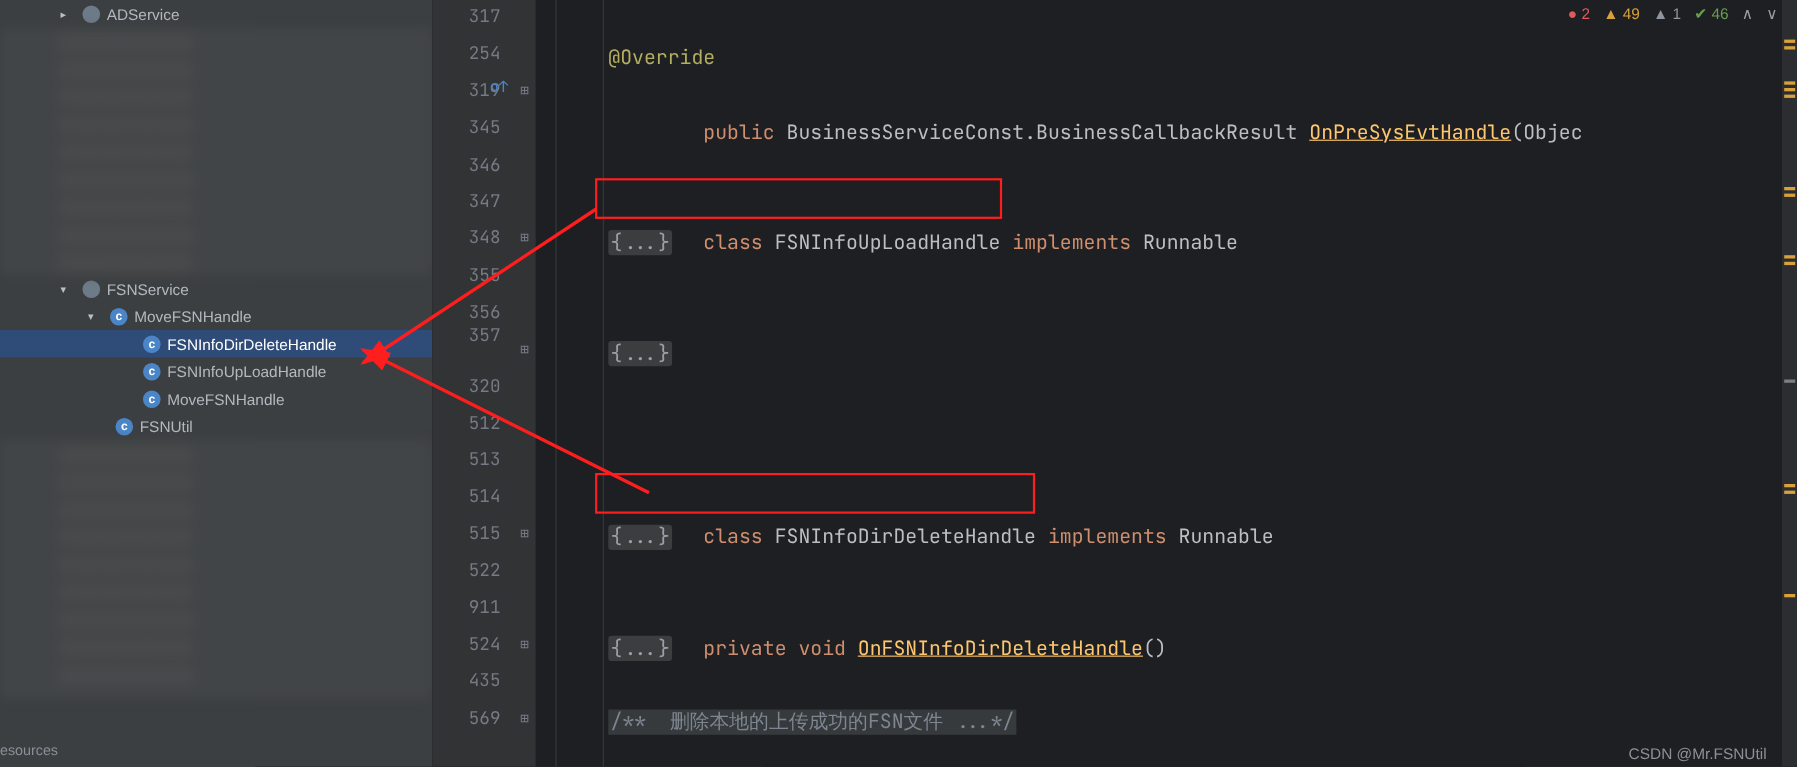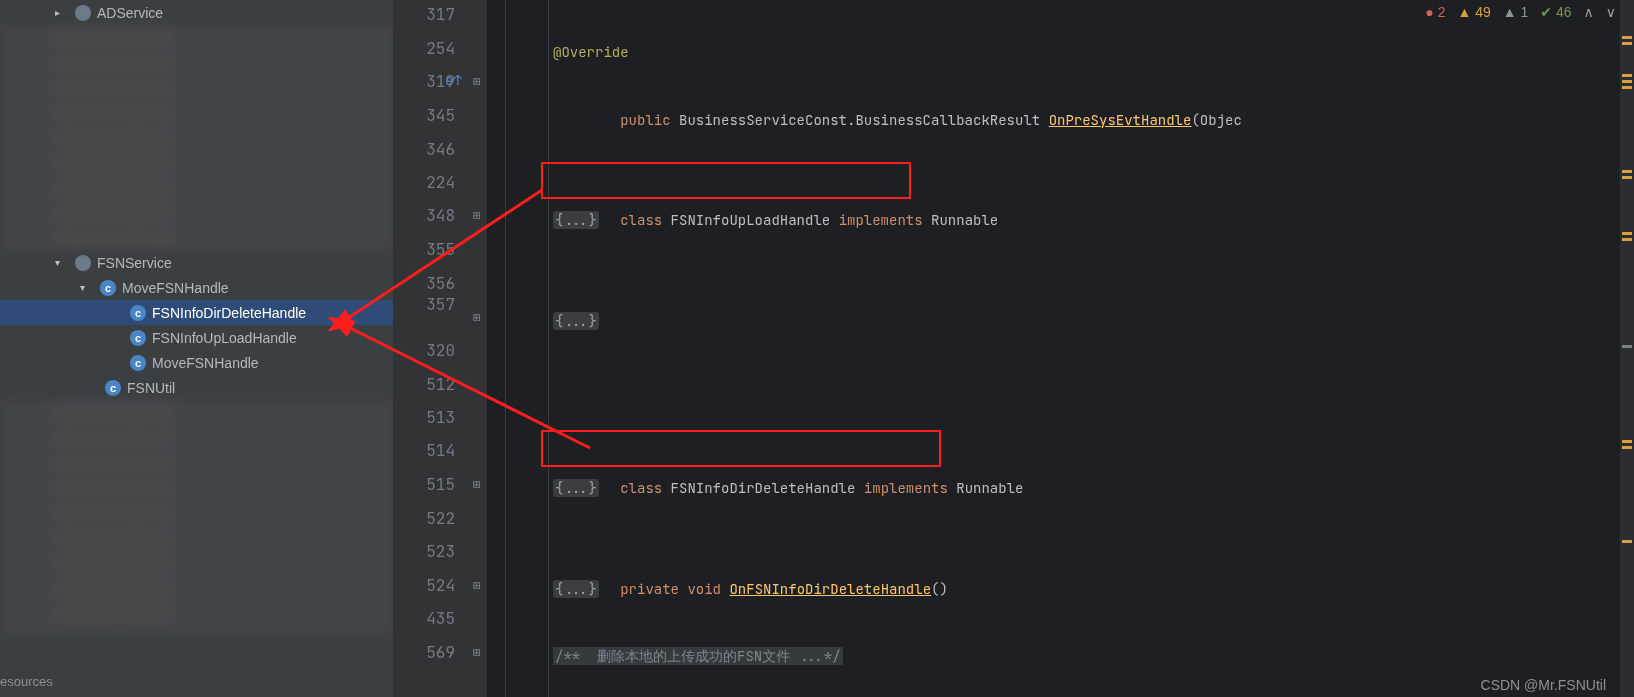--- a/index.html
+++ b/index.html
@@ -23,21 +23,21 @@
   .sidebar .blur-block .row { color:transparent; text-shadow:0 0 6px #555; }
   .resources { position:absolute; bottom:8px; left:0; color:#8a8f98; font-size:13px; }
 
   
   .editor { flex:1; background:#1e1f22; position:relative; color:#bcbec4; }
   .gutter { position:absolute; left:0; top:0; width:95px; height:100%; background:#313335; border-right:1px solid #1b1c1e; }
   .lineno { position:absolute; right:32px; width:45px; text-align:right; color:#757a84; font-size:16px; font-family:"JetBrains Mono",monospace; }
   .gutter-fold { position:absolute; left:80px; color:#757a84; font-size:13px; }
   .gutter-ico { position:absolute; left:52px; font-size:14px; }
 
-  .code-area { position:absolute; left:100px; top:0; right:0; font-size:14px; line-height:33.6px; white-space:pre; }
+  .code-area { position:absolute; left:100px; top:0; right:0; font-size:18px; line-height:33.6px; white-space:pre; }
   .code-line { position:absolute; left:0; }
 
   .kw { color:#cf8e6d; }
   .ann { color:#b3ae60; }
   .type { color:#bcbec4; }
   .ident { color:#bcbec4; }
   .fnDecl { color:#ffc66d;text-decoration:underline; }
   .collapsed { background:#3b3d3f; color:#9aa0a7; border-radius:3px; padding:0 2px; }
   .override-arrow { color:#4a86c7; }
   .comment { color:#7d8590; background:#373a3d; padding:0 2px; }
@@ -179,35 +179,35 @@
     </div>
 
     <div class="gutter">
       <div class="lineno" style="top:4px">317</div>
       <div class="lineno" style="top:38px">254</div>
       <div class="lineno" style="top:71px">319</div>
       <span class="gutter-ico override-arrow" style="top:71px">o↑</span>
       <span class="gutter-fold" style="top:73px">⊞</span>
       <div class="lineno" style="top:105px">345</div>
       <div class="lineno" style="top:139px">346</div>
-      <div class="lineno" style="top:172px">224</div>
+      <div class="lineno" style="top:172px">347</div>
       <div class="lineno" style="top:205px">348</div>
       <span class="gutter-fold" style="top:207px">⊞</span>
       <div class="lineno" style="top:239px">355</div>
       <div class="lineno" style="top:273px">356</div>
       <div class="lineno" style="top:294px">357</div>
       <span class="gutter-fold" style="top:309px">⊞</span>
       <div class="lineno" style="top:340px">320</div>
       <div class="lineno" style="top:374px">512</div>
       <div class="lineno" style="top:407px">513</div>
       <div class="lineno" style="top:440px">514</div>
       <div class="lineno" style="top:474px">515</div>
       <span class="gutter-fold" style="top:476px">⊞</span>
       <div class="lineno" style="top:508px">522</div>
-      <div class="lineno" style="top:541px">523</div>
+      <div class="lineno" style="top:541px">911</div>
       <div class="lineno" style="top:575px">524</div>
       <span class="gutter-fold" style="top:577px">⊞</span>
       <div class="lineno" style="top:608px">435</div>
       <div class="lineno" style="top:642px">569</div>
       <span class="gutter-fold" style="top:644px">⊞</span>
     </div>
 
     <div class="vguide" style="left:112px"></div>
     <div class="vguide" style="left:155px"></div>
 

